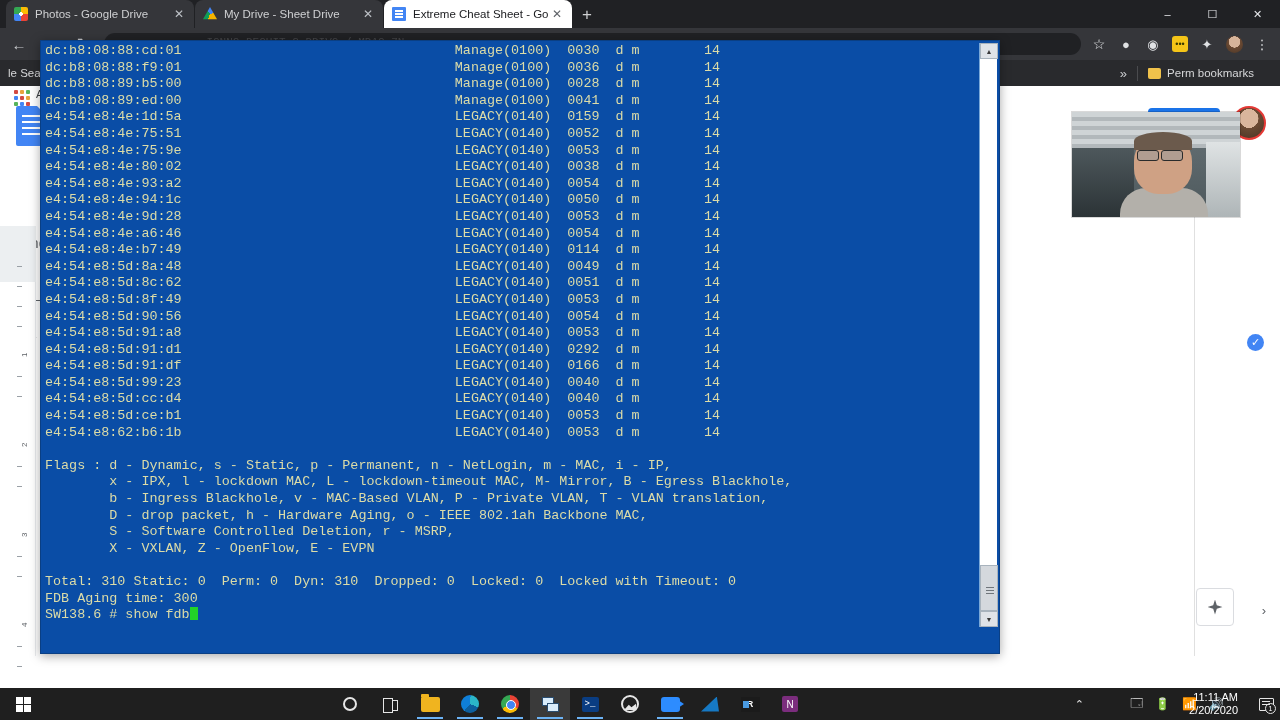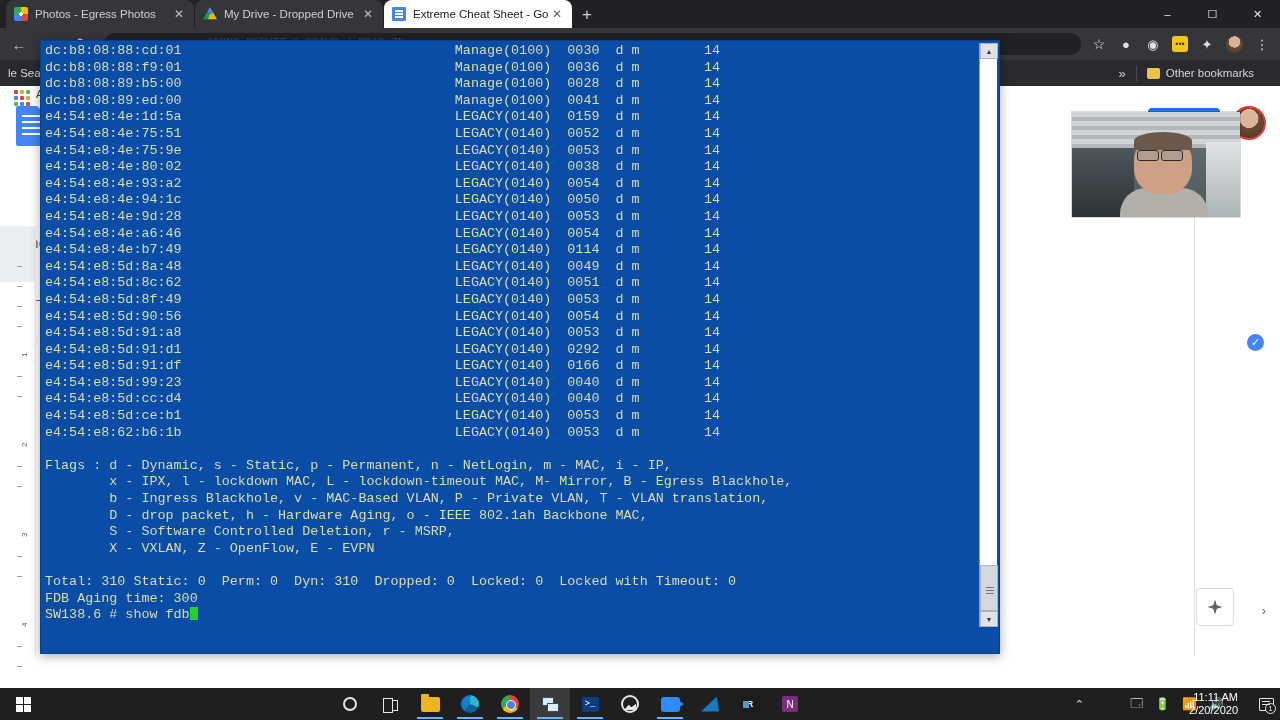--- a/index.html
+++ b/index.html
@@ -270,26 +270,26 @@
 </head>
 <body>
 
 <div id="screen">
 
   <div class="browser">
 
     <div class="tabstrip">
       <div class="tab">
         <span class="favicon photos"></span>
-        <span class="t-label">Photos - Egress Photos</span>
+        <span class="t-label">Photos - Google Drive</span>
         <span class="t-close">✕</span>
       </div>
       <div class="tab">
         <span class="favicon drive"></span>
-        <span class="t-label">My Drive - Dropped Drive</span>
+        <span class="t-label">My Drive - Sheet Drive</span>
         <span class="t-close">✕</span>
       </div>
       <div class="tab active">
         <span class="favicon docs"></span>
         <span class="t-label">Extreme Cheat Sheet - Google D</span>
         <span class="t-close">✕</span>
       </div>
       <div class="newtab">+</div>
       <div class="wincontrols">
         <div>–</div>
@@ -312,21 +312,21 @@
         <span class="avatar-sm"></span>
         <span class="oi">⋮</span>
       </span>
     </div>
 
     <div class="bookmarkbar">
       <span class="bm-item">le Search</span>
       <span class="bm-chev">»</span>
       <span class="bm-sep"></span>
       <span class="bm-folder"></span>
-      <span class="bm-item">Other bookmarks</span>
+      <span class="bm-item">Perm bookmarks</span>
     </div>
 
     <div class="ghostline">...  ICNNC   DECUIT   2  DDIVC / MDAC 7N  ...</div>
 
     <div class="docs-page">
       <div class="docs-appbar">
         <span class="apps-grid">
           <i></i>
             <i></i>
             <i></i>

